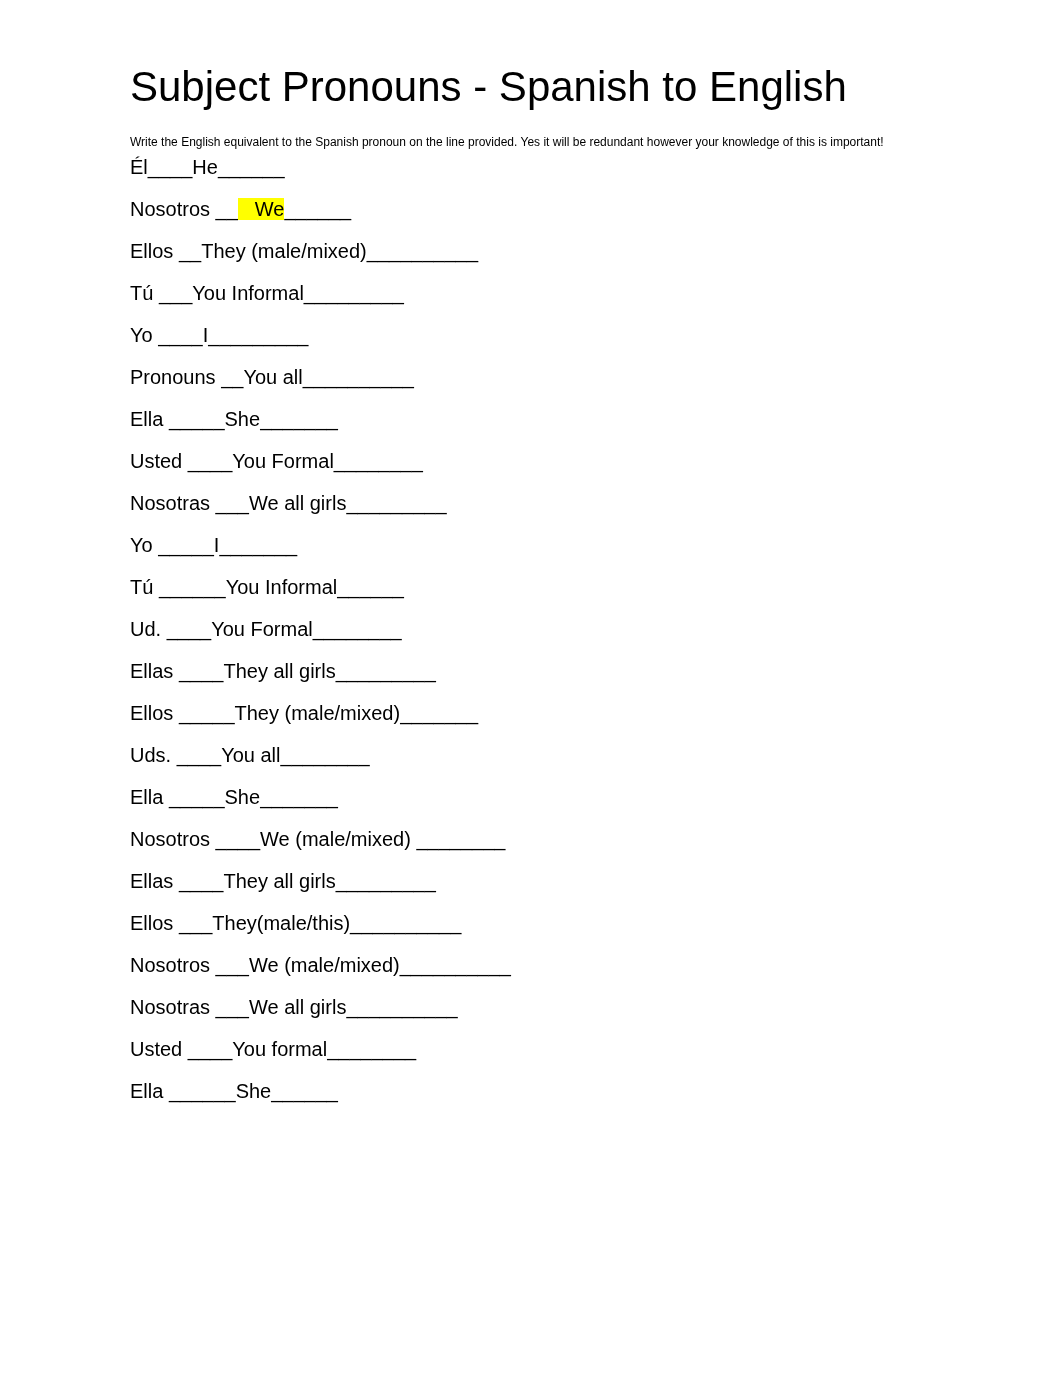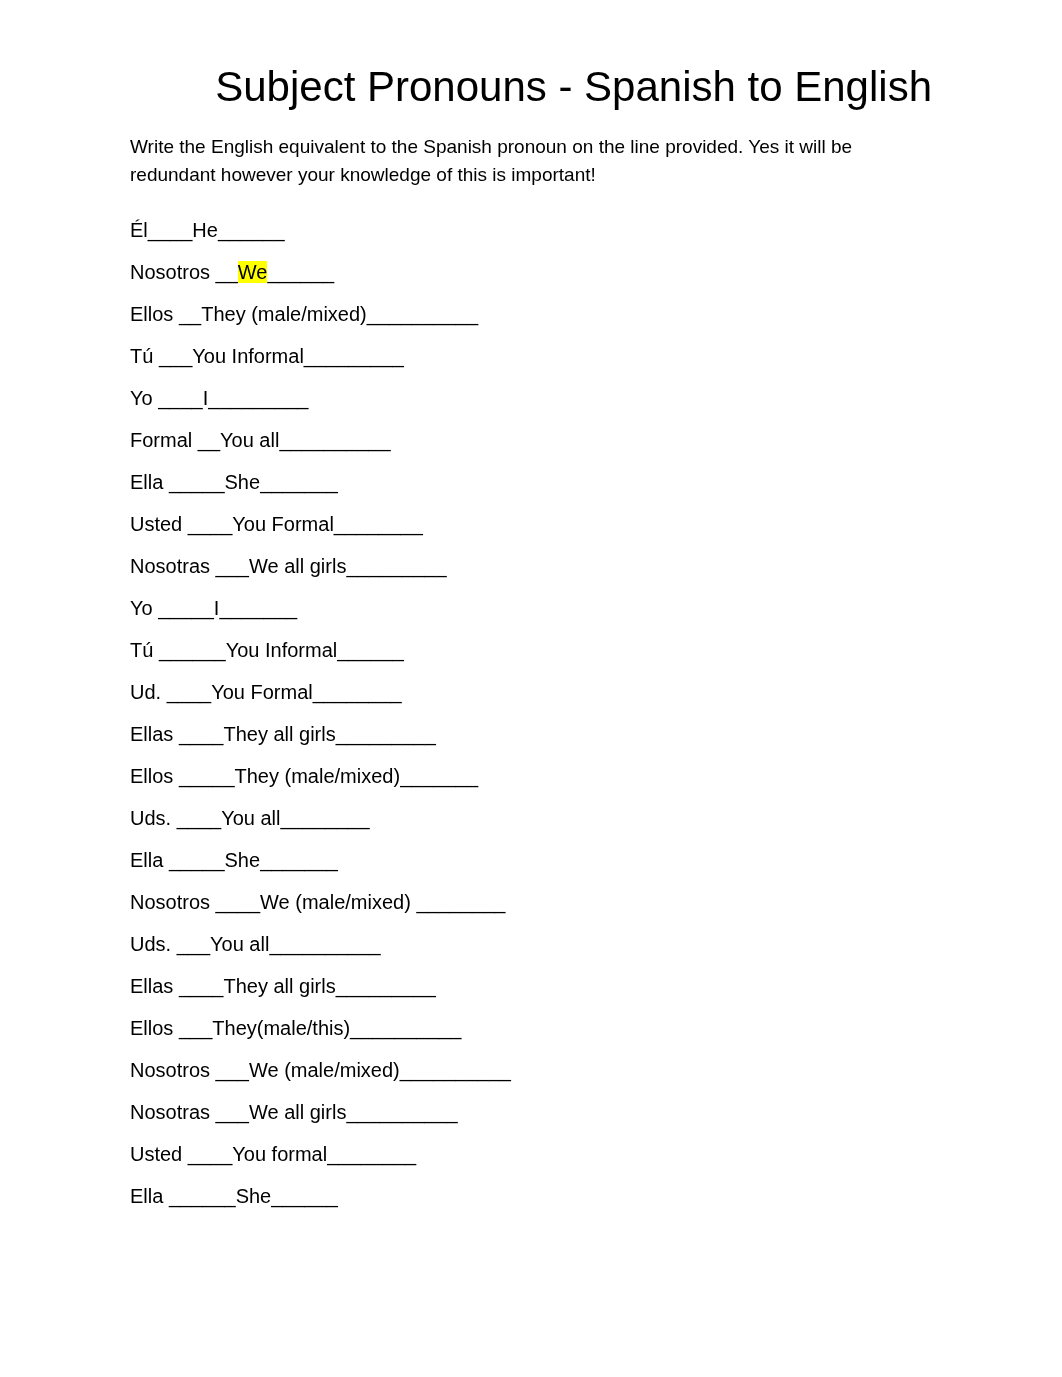--- a/index.html
+++ b/index.html
@@ -11,75 +11,74 @@
     body {
       background: #ffffff;
       font-family: Georgia, 'Times New Roman', serif;
       color: #000000;
       width: 1062px;
       min-height: 1377px;
       padding: 60px 130px 60px 130px;
     }
 
     .page-title {
-      text-align: right;
+      text-align: left;
       font-size: 42px;
       font-weight: normal;
       font-family: Arial, sans-serif;
       margin-bottom: 18px;
       line-height: 1.3;
     }
 
     .instructions {
-      font-size: 19px;
+      font-size: 12px;
       font-family: Arial, sans-serif;
-      margin-bottom: 24px;
       line-height: 1.5;
     }
 
     .item-list {
       list-style: none;
       font-size: 20px;
       font-family: Arial, sans-serif;
     }
 
     .item-list li {
       margin-bottom: 10px;
       line-height: 1.6;
     }
 
     .highlight {
       background-color: #ffff00;
+      padding-left: 17px;
     }
   </style>
 </head>
 <body>
 
 <h1 class="page-title">Subject Pronouns - Spanish to English</h1>
 
 <p class="instructions">Write the English equivalent to the Spanish pronoun on the line provided.  Yes it will be redundant however your knowledge of this is important!</p>
 
 <ul class="item-list" id="item-list">
     <li><span>Él</span><span>____</span><span>He</span><span>______</span></li>
     <li><span>Nosotros</span><span> __</span><span class="highlight">We</span><span>______</span></li>
     <li><span>Ellos</span><span> __</span><span>They (male/mixed)</span><span>__________</span></li>
     <li><span>Tú</span><span> ___</span><span>You Informal</span><span>_________</span></li>
     <li><span>Yo</span><span> ____</span><span>I</span><span>_________</span></li>
-    <li><span>Formal</span><span> __</span><span>You all</span><span>__________</span></li>
+    <li><span>Pronouns</span><span> __</span><span>You all</span><span>__________</span></li>
     <li><span>Ella</span><span> _____</span><span>She</span><span>_______</span></li>
     <li><span>Usted</span><span> ____</span><span>You Formal</span><span>________</span></li>
     <li><span>Nosotras</span><span> ___</span><span>We all girls</span><span>_________</span></li>
     <li><span>Yo</span><span> _____</span><span>I</span><span>_______</span></li>
     <li><span>Tú</span><span> ______</span><span>You Informal</span><span>______</span></li>
     <li><span>Ud.</span><span> ____</span><span>You Formal</span><span>________</span></li>
     <li><span>Ellas</span><span> ____</span><span>They all girls</span><span>_________</span></li>
     <li><span>Ellos</span><span> _____</span><span>They (male/mixed)</span><span>_______</span></li>
     <li><span>Uds.</span><span> ____</span><span>You all</span><span>________</span></li>
     <li><span>Ella</span><span> _____</span><span>She</span><span>_______</span></li>
     <li><span>Nosotros</span><span> ____</span><span>We (male/mixed)</span><span> ________</span></li>
-    <li><span>Uds.</span><span> ___</span><span>You all</span><span>__________</span></li>
     <li><span>Ellas</span><span> ____</span><span>They all girls</span><span>_________</span></li>
     <li><span>Ellos</span><span> ___</span><span>They(male/this)</span><span>__________</span></li>
     <li><span>Nosotros</span><span> ___</span><span>We (male/mixed)</span><span>__________</span></li>
     <li><span>Nosotras</span><span> ___</span><span>We all girls</span><span>__________</span></li>
     <li><span>Usted</span><span> ____</span><span>You formal</span><span>________</span></li>
     <li><span>Ella</span><span> ______</span><span>She</span><span>______</span></li>
   </ul>
 
 </body></html>

